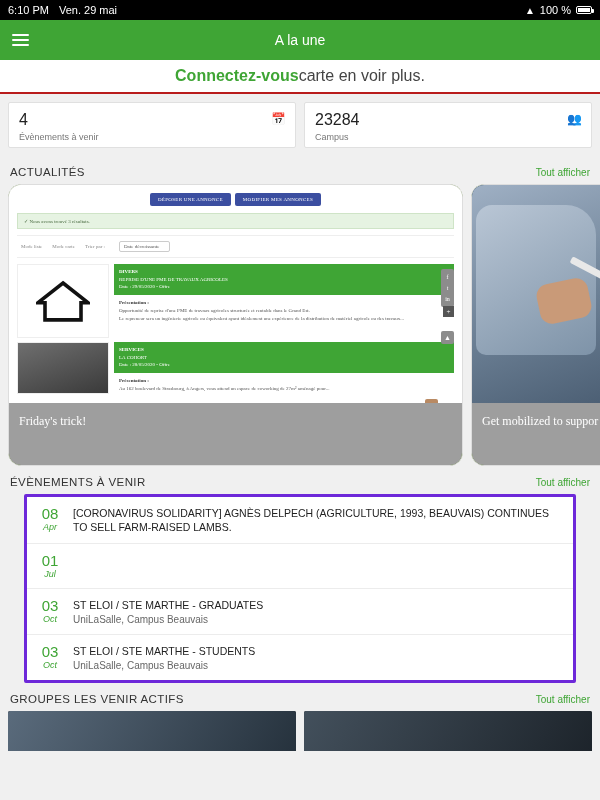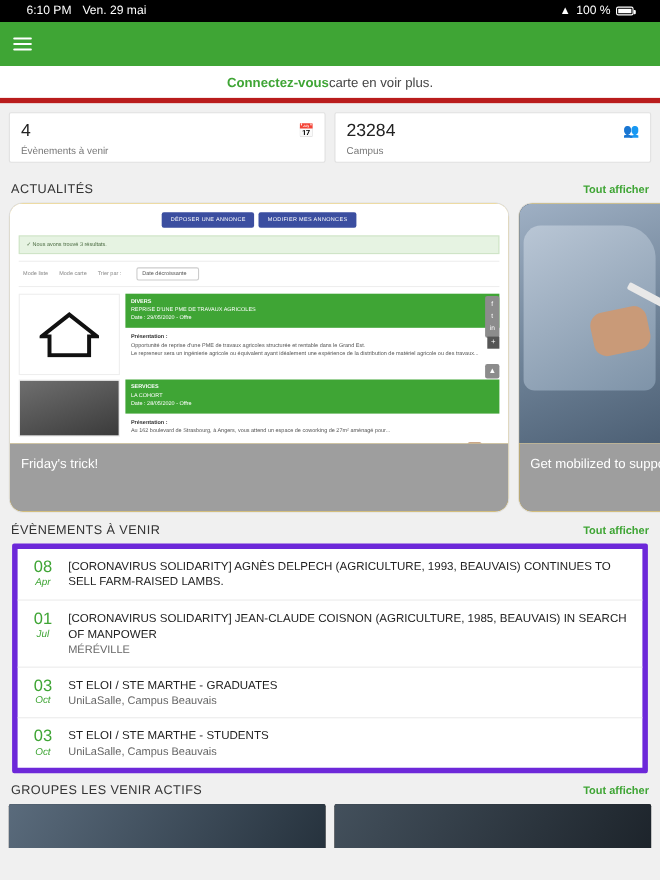--- a/index.html
+++ b/index.html
@@ -4,67 +4,67 @@
 <style>
   * { box-sizing: border-box; margin: 0; padding: 0; }
   html, body {
     width: 600px; height: 800px;
     font-family: "Liberation Sans", sans-serif;
     background: #f0f0f0;
     overflow: hidden;
   }
   .statusbar {
     height: 20px; background: #000; color: #fff;
-    display: flex; align-items: center; padding: 0 24px;
+    display: flex; align-items: center; padding: 0 8px;
     font-size: 11px;
   }
   .statusbar .sb-left { display: flex; gap: 10px; align-items: center; }
   .statusbar .sb-right { margin-left: auto; display: flex; gap: 5px; align-items: center; }
   .wifi-icon { display: inline-block; font-size: 10px; }
   .battery-icon { display: inline-block; width: 16px; height: 8px; border: 1px solid #fff; border-radius: 2px; position: relative; }
   .battery-icon::after { content: ""; position: absolute; right: -3px; top: 2px; width: 2px; height: 4px; background: #fff; border-radius: 0 1px 1px 0; }
   .battery-icon::before { content: ""; position: absolute; left: 1px; top: 1px; bottom: 1px; width: 12px; background: #fff; }
 
   .appbar {
     height: 40px; background: #3fa535; color: #fff;
     display: flex; align-items: center; position: relative;
   }
   .hamburger { width: 40px; display: flex; flex-direction: column; justify-content: center; align-items: center; gap: 3px; height: 100%; }
   .hamburger span { display: block; width: 17px; height: 2px; background: #fff; border-radius: 1px; }
   .appbar-title { position: absolute; left: 0; right: 0; text-align: center; font-size: 14px; font-weight: normal; }
 
   .loginbar {
     height: 34px; background: #fff; display: flex;
     align-items: center; justify-content: center;
-    font-size: 12px; color: #444;
-    border-bottom: 5px solid #b91c1c;
+    font-size: 16px; color: #444;
+    border-bottom: 2px solid #b91c1c;
   }
   .loginbar a { color: #3fa535; font-weight: bold; text-decoration: none; }
 
   .content { height: 706px; overflow: hidden; background: #f0f0f0; }
 
   .stats-row { display: flex; gap: 8px; padding: 8px; }
   .stat-card {
     flex: 1; background: #fff; border: 1px solid #e0e0e0; border-radius: 2px;
     padding: 8px 10px 6px 10px; position: relative; height: 46px;
   }
   .stat-num { font-size: 16px; color: #222; }
   .stat-label { font-size: 9px; color: #777; margin-top: 3px; }
   .stat-icon { position: absolute; right: 9px; top: 9px; color: #3fa535; font-size: 12px; }
 
   .section-head {
     display: flex; align-items: center; padding: 10px 10px 6px 10px; justify-content: space-between;
   }
   .section-title { font-size: 11.5px; color: #333; letter-spacing: 0.4px; }
-  .section-link { margin-left: auto; font-size: 10px; color: #3fa535; font-weight: bold; }
+  .section-link { margin-left: auto; font-size: 10px; color: #3fa535; }
 
   .news-strip { display: flex; gap: 8px; padding: 0 8px; }
   .news-card {
-    width: 455px; flex: none; background: #eab308; border: 1px solid #ddd;
-    border-radius: 13px; overflow: hidden;
+    width: 455px; flex: none; background: #4d7c0f; border: 1px solid #ddd;
+    border-radius: 13px; overflow: hidden; font-family: Liberation Serif, serif;
   }
   .news-card.second { width: 300px; }
   .news-img { height: 218px; position: relative; overflow: hidden; background: #fff; }
   .news-caption {
     background: #9e9e9e; color: #fff; font-size: 12px;
     padding: 11px 10px; height: 62px;
   }
 
   
   .mini { position: absolute; inset: 0; background: #fff; font-size: 5px; color: #333; }
@@ -88,21 +88,21 @@
   .mini-avatar { width: 13px; height: 13px; border-radius: 2px; background: #b98a63; position: absolute; right: 24px; margin-top: 2px; }
   .arrow-up { position: absolute; right: 8px; top: 146px; width: 13px; height: 13px; background: #8c8c8c; color: #fff; font-size: 7px; display: flex; align-items: center; justify-content: center; border-radius: 2px; }
   .plus-sq { position: absolute; right: 8px; top: 121px; width: 11px; height: 11px; background: #555; color: #fff; font-size: 7px; display: flex; align-items: center; justify-content: center; }
 
   .news2-art { position: absolute; inset: 0; background: linear-gradient(135deg,#0f2a52 0%,#123264 60%,#0b1f3f 100%); overflow: hidden; }
   .news2-art .jeans { position: absolute; left: 0; top: 0; width: 152px; height: 218px; background: linear-gradient(160deg,#9fb0c4,#6d8196 55%,#4a5d72); }
   .news2-art .sleeve { position: absolute; left: 4px; top: 20px; width: 120px; height: 150px; background: linear-gradient(150deg,#b9c6d5,#7e93a8); border-radius: 16px 30px 10px 10px; }
   .news2-art .hand { position: absolute; left: 66px; top: 96px; width: 52px; height: 40px; background: #c99a78; border-radius: 12px; transform: rotate(-12deg); }
   .news2-art .pen { position: absolute; left: 96px; top: 84px; width: 56px; height: 7px; background: #e8e8e8; transform: rotate(28deg); border-radius: 2px; }
 
-  .events-box { margin: 0 11px; background: #fff; border: 5px solid #6d28d9; border-radius: 2px; }
+  .events-box { margin: 0 24px; background: #fff; border: 3px solid #6d28d9; border-radius: 2px; }
   .event-row { display: flex; padding: 9px 10px; border-bottom: 1px solid #ececec; gap: 10px; }
   .event-row:last-child { border-bottom: none; }
   .event-date { width: 26px; text-align: center; flex: none; }
   .event-day { font-size: 15px; color: #3fa535; line-height: 1.05; }
   .event-mon { font-size: 9px; color: #3fa535; font-style: italic; }
   .event-title { font-size: 10.5px; color: #222; line-height: 1.35; text-transform: uppercase; }
   .event-sub { font-size: 10px; color: #666; margin-top: 2px; }
 
   .groups-strip { display: flex; gap: 8px; padding: 0 8px; }
   .group-card { width: 288px; height: 40px; background: #2b2b2b; border-radius: 2px 2px 0 0; flex: none; overflow: hidden; position: relative; }
@@ -123,20 +123,21 @@
     <span class="battery-icon"></span>
   </div>
 </div>
 
 <div class="appbar">
   <div class="hamburger">
     <span></span>
       <span></span>
       <span></span>
   </div>
+  <div class="appbar-title">A la une</div>
 </div>
 
 <div class="loginbar">
   <a href="#">Connectez-vous</a>
   <span> carte en voir plus.</span>
 </div>
 
 <div class="content">
 
   <div class="stats-row">
@@ -251,24 +252,20 @@
       </div>
       <div>
         <div class="event-title">[CORONAVIRUS SOLIDARITY] AGNÈS DELPECH (AGRICULTURE, 1993, BEAUVAIS) CONTINUES TO SELL FARM-RAISED LAMBS.</div>
       </div>
     </div>
     <div class="event-row">
       <div class="event-date">
         <div class="event-day">01</div>
         <div class="event-mon">Jul</div>
       </div>
-      <div>
-        <div class="event-title">[CORONAVIRUS SOLIDARITY] JEAN-CLAUDE COISNON (AGRICULTURE, 1985, BEAUVAIS) IN SEARCH OF MANPOWER</div>
-        <div class="event-sub">MÉRÉVILLE</div>
-      </div>
     </div>
     <div class="event-row">
       <div class="event-date">
         <div class="event-day">03</div>
         <div class="event-mon">Oct</div>
       </div>
       <div>
         <div class="event-title">ST ELOI / STE MARTHE - GRADUATES</div>
         <div class="event-sub">UniLaSalle, Campus Beauvais</div>
       </div>

